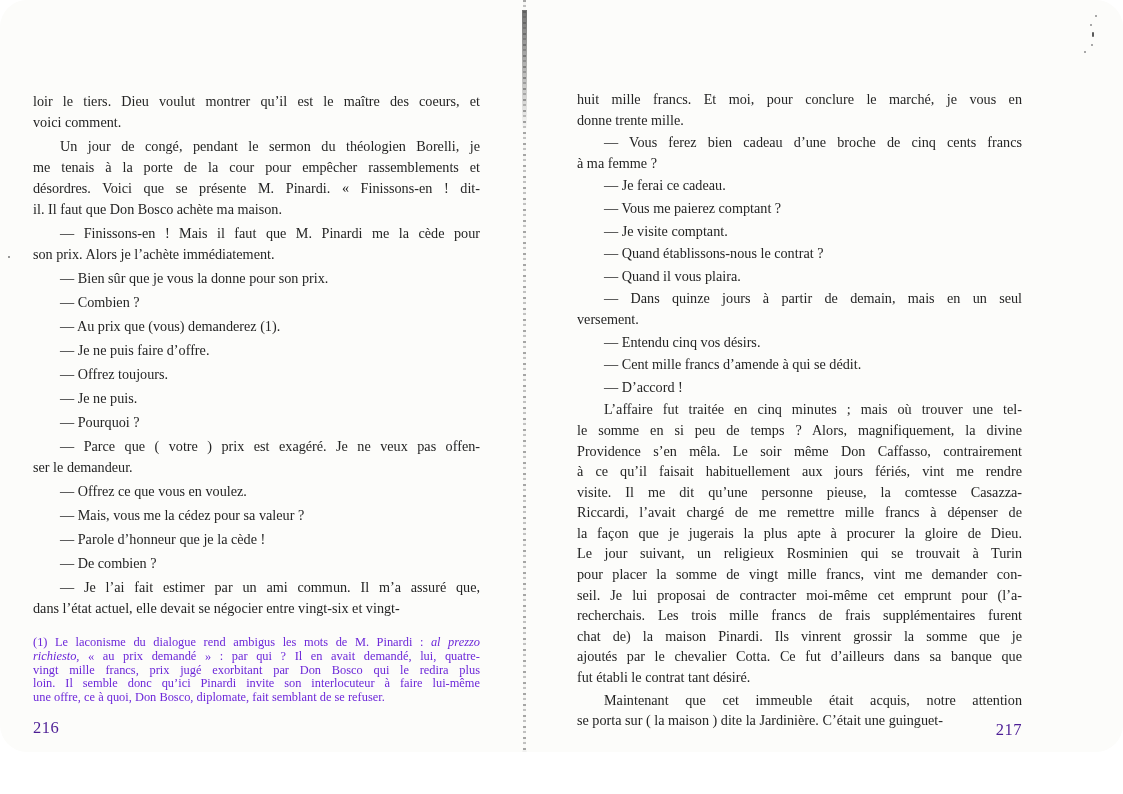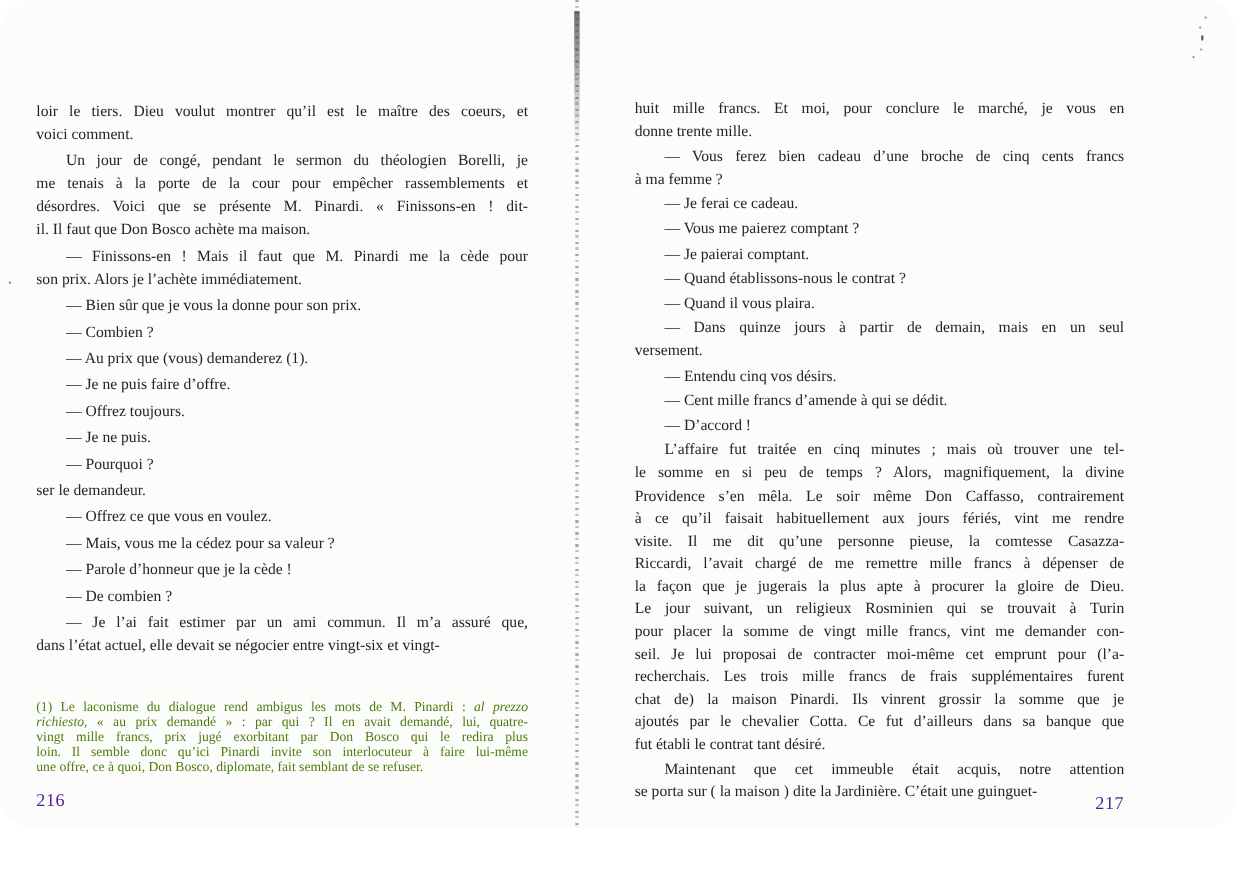--- a/index.html
+++ b/index.html
@@ -13,21 +13,21 @@
   .page-left{left:33px;top:91px;width:447px;}
   .page-right{left:577px;top:89px;width:445px;}
   .para{margin:0;}
   .page-left .para + .para{margin-top:3px;}
   .page-right .para + .para{margin-top:2px;}
   .ln{white-space:nowrap;text-align:justify;text-align-last:justify;}
   .page-left .ln{line-height:21px;}
   .page-right .ln{line-height:20.6px;}
   .ln.last{text-align-last:auto;}
   .ln.ind{text-indent:27px;}
-  .footnote{position:absolute;left:0;top:545px;width:447px;font-size:12.4px;color:#4d7c0f;}
+  .footnote{position:absolute;left:0;top:545px;width:447px;font-size:12.4px;color:#6d28d9;}
   .fln{white-space:nowrap;text-align:justify;text-align-last:justify;line-height:13.8px;}
   .fln.last{text-align-last:auto;}
   .it{font-style:italic;}
   .pagenum{position:absolute;font-size:16.5px;letter-spacing:.5px;color:#4c1d95;}
   .pn-left{left:0;top:627px;}
   .pn-right{right:0;top:631px;margin-left:32px;}
   .gutter{
     position:absolute;left:523px;top:0;width:3px;height:794px;opacity:.8;
     background:repeating-linear-gradient(to bottom,
       rgba(55,55,55,.55) 0px 2px, rgba(190,190,190,.12) 2px 5px,
@@ -77,20 +77,21 @@
         <div class="para">
           <div class="ln last ind">— Offrez toujours.</div>
         </div>
         <div class="para">
           <div class="ln last ind">— Je ne puis.</div>
         </div>
         <div class="para">
           <div class="ln last ind">— Pourquoi ?</div>
         </div>
         <div class="para">
+          <div class="ln ind">— Parce que ( votre ) prix est exagéré. Je ne veux pas offen-</div>
           <div class="ln last">ser le demandeur.</div>
         </div>
         <div class="para">
           <div class="ln last ind">— Offrez ce que vous en voulez.</div>
         </div>
         <div class="para">
           <div class="ln last ind">— Mais, vous me la cédez pour sa valeur ?</div>
         </div>
         <div class="para">
           <div class="ln last ind">— Parole d’honneur que je la cède !</div>
@@ -125,21 +126,21 @@
           <div class="ln ind">— Vous ferez bien cadeau d’une broche de cinq cents francs</div>
           <div class="ln last">à ma femme ?</div>
         </div>
         <div class="para">
           <div class="ln last ind">— Je ferai ce cadeau.</div>
         </div>
         <div class="para">
           <div class="ln last ind">— Vous me paierez comptant ?</div>
         </div>
         <div class="para">
-          <div class="ln last ind">— Je paierai comptant.</div>
+          <div class="ln last ind">— Je visite comptant.</div>
         </div>
         <div class="para">
           <div class="ln last ind">— Quand établissons-nous le contrat ?</div>
         </div>
         <div class="para">
           <div class="ln last ind">— Quand il vous plaira.</div>
         </div>
         <div class="para">
           <div class="ln ind">— Dans quinze jours à partir de demain, mais en un seul</div>
           <div class="ln last">versement.</div>

